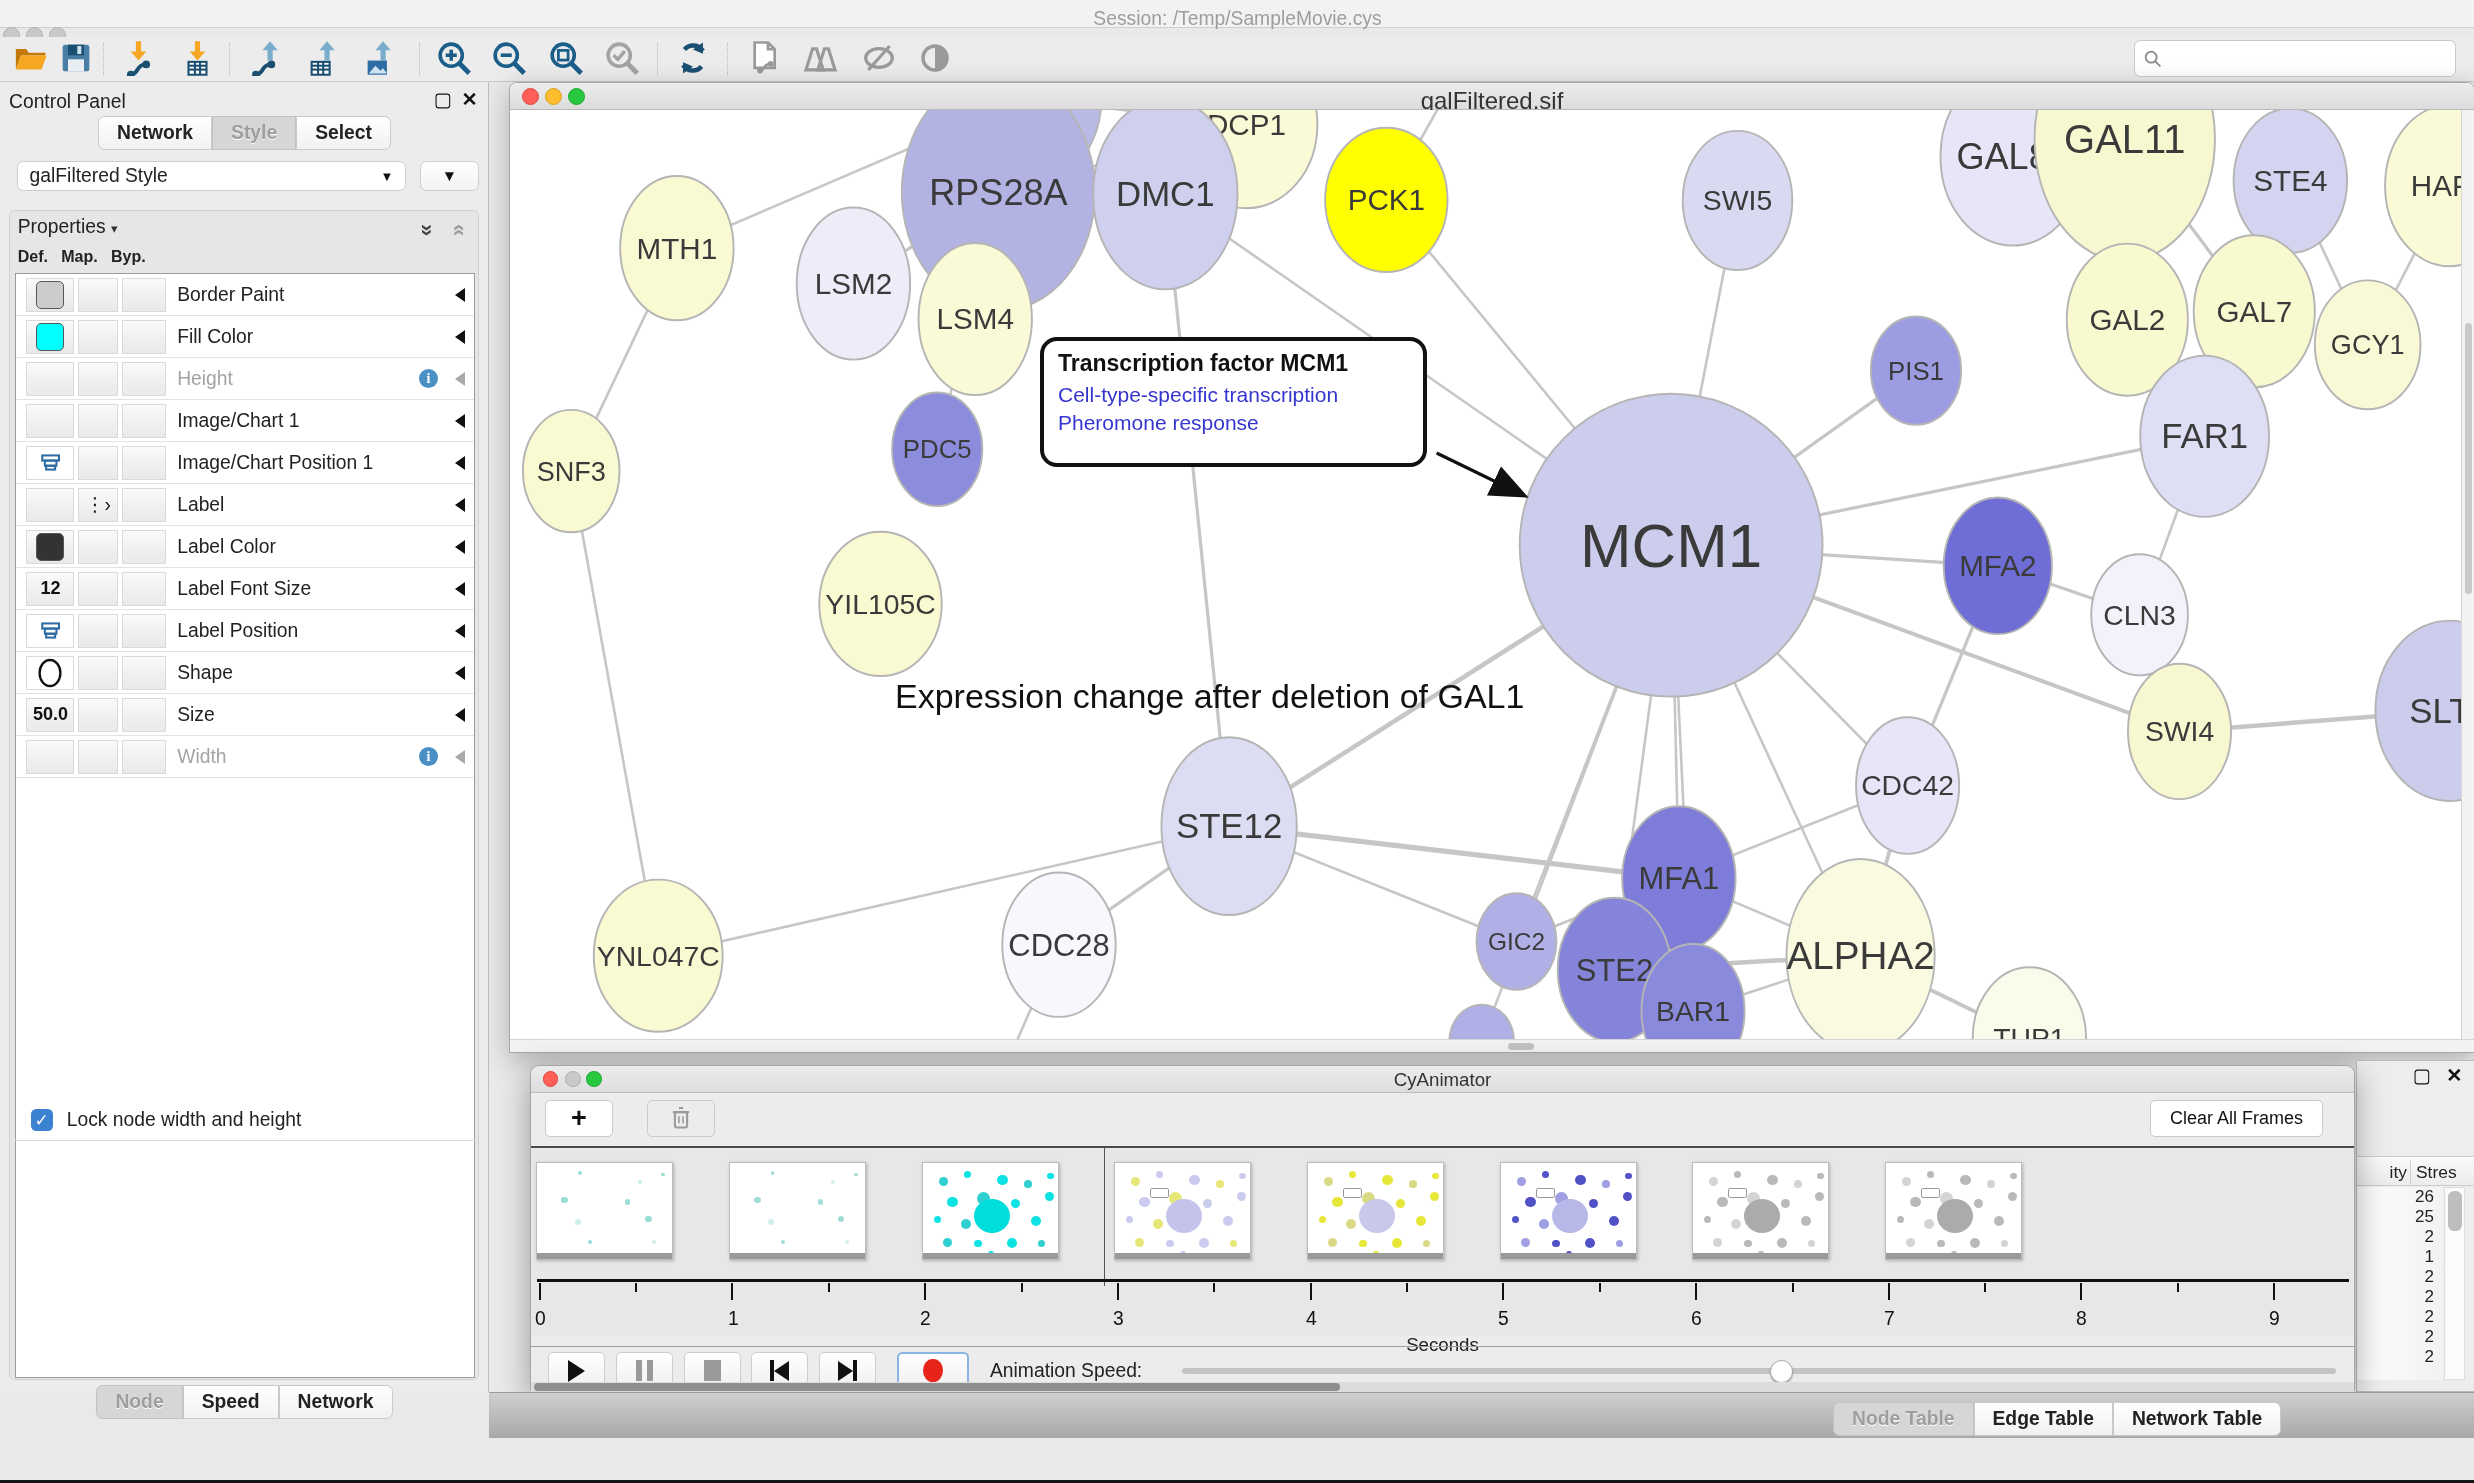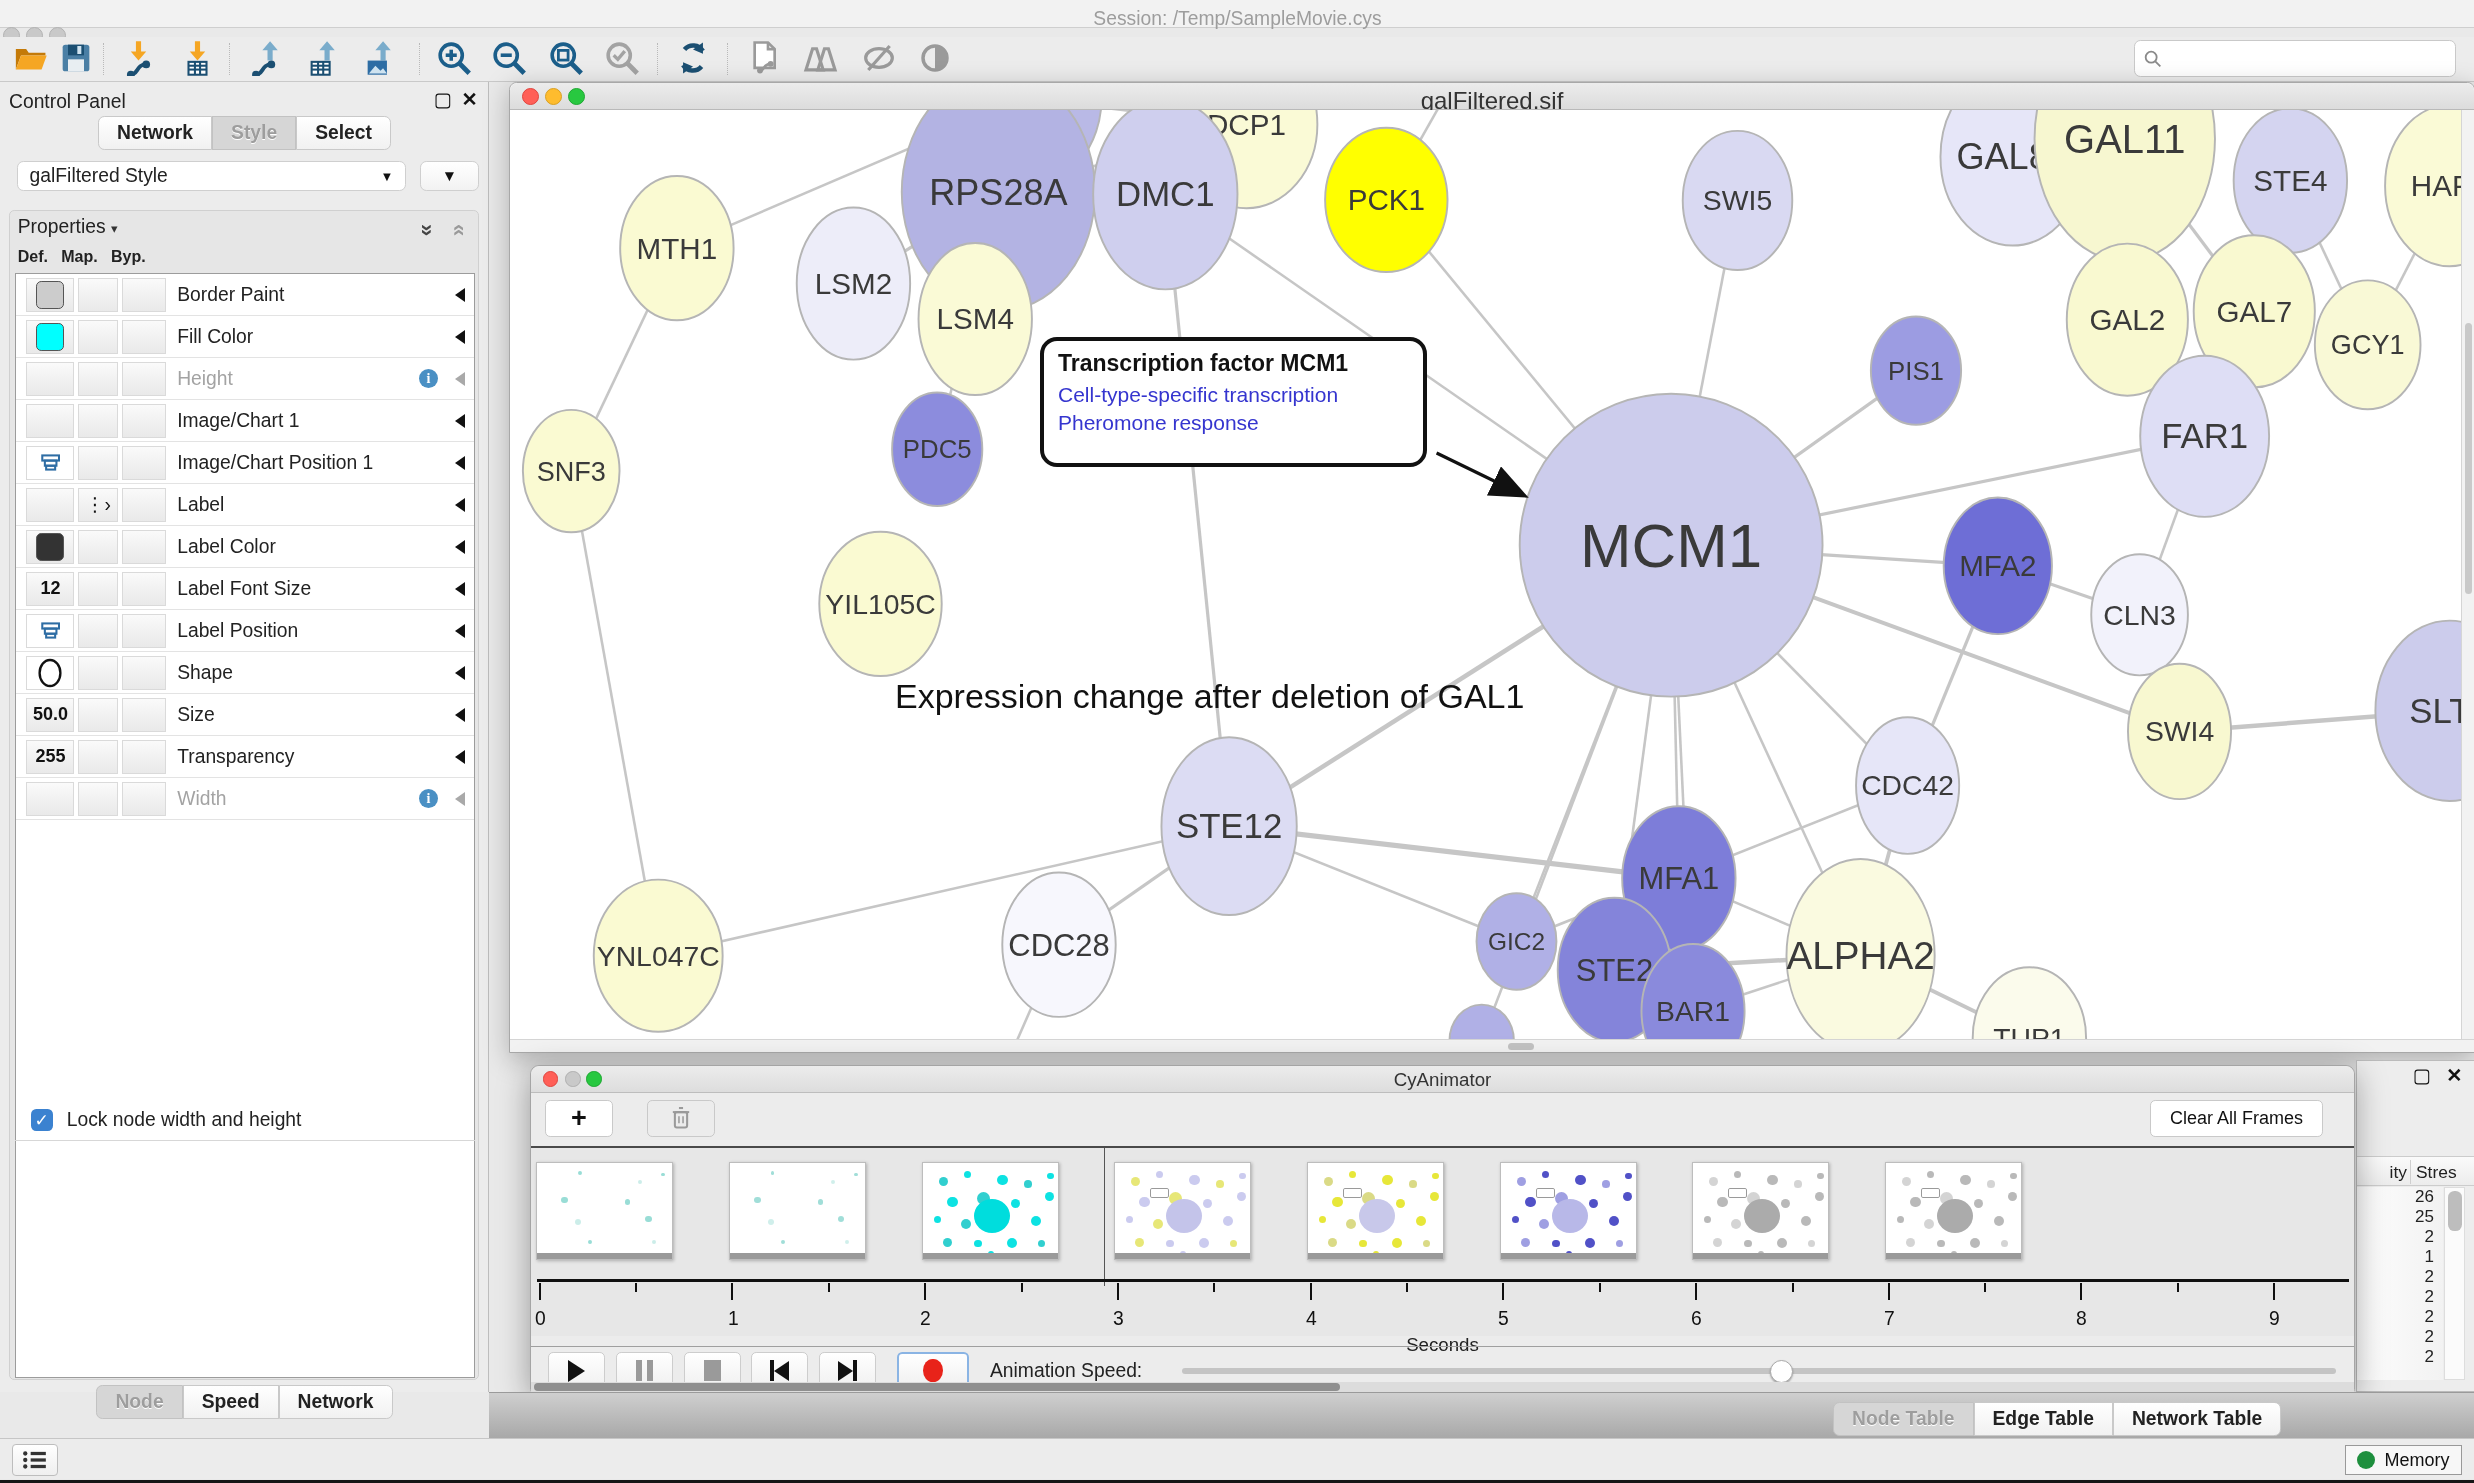--- a/index.html
+++ b/index.html
@@ -388,27 +388,20 @@
             <div class="prop-cell cell-map"></div>
             <div class="prop-cell cell-byp"></div>
             <div class="prop-label">Shape</div>
             <div class="prop-arrow"></div>
           </div>
           <div class="prop-row">
             <div class="prop-cell cell-def" style="">50.0</div>
             <div class="prop-cell cell-map"></div>
             <div class="prop-cell cell-byp"></div>
             <div class="prop-label">Size</div>
-            <div class="prop-arrow"></div>
-          </div>
-          <div class="prop-row">
-            <div class="prop-cell cell-def" style="">255</div>
-            <div class="prop-cell cell-map"></div>
-            <div class="prop-cell cell-byp"></div>
-            <div class="prop-label">Transparency</div>
             <div class="prop-arrow"></div>
           </div>
           <div class="prop-row">
             <div class="prop-cell cell-def" style=""></div>
             <div class="prop-cell cell-map"></div>
             <div class="prop-cell cell-byp"></div>
             <div class="prop-label disabled">Width</div>
             <div class="info-dot">i</div>
             <div class="prop-arrow disabled"></div>
           </div>
@@ -940,31 +933,15 @@
   </div>
 
   <div id="dock-strip">
     <div id="dock-tabs">
         <div class="seg-tab first active">Node Table</div>
         <div class="seg-tab">Edge Table</div>
         <div class="seg-tab last">Network Table</div>
       </div>
   </div>
 
-  <div id="status-bar">
-    <div id="list-btn">
-      <svg width="26" height="22" viewBox="0 0 24 20">
-        <circle cx="3" cy="4" r="2" fill="#333"></circle>
-          <rect x="8" y="2.5" width="14" height="3" fill="#333"></rect>
-        <circle cx="3" cy="10" r="2" fill="#333"></circle>
-          <rect x="8" y="8.5" width="14" height="3" fill="#333"></rect>
-        <circle cx="3" cy="16" r="2" fill="#333"></circle>
-          <rect x="8" y="14.5" width="14" height="3" fill="#333"></rect>
-      </svg>
-    </div>
-    <div id="memory-btn">
-      <span id="memory-dot"></span>
-      <span>Memory</span>
-    </div>
-  </div>
   <div id="bottom-black"></div>
 </div>
 
 
 </body></html>

